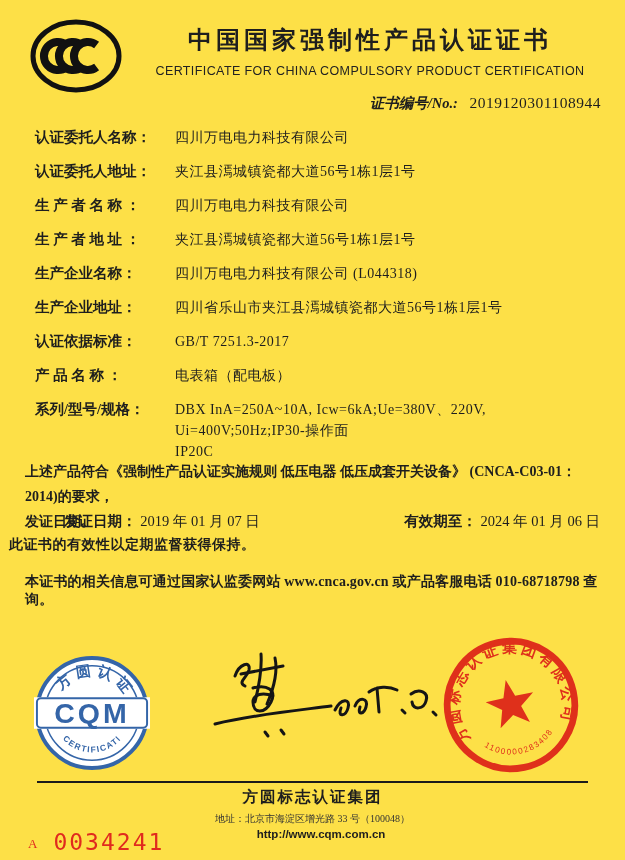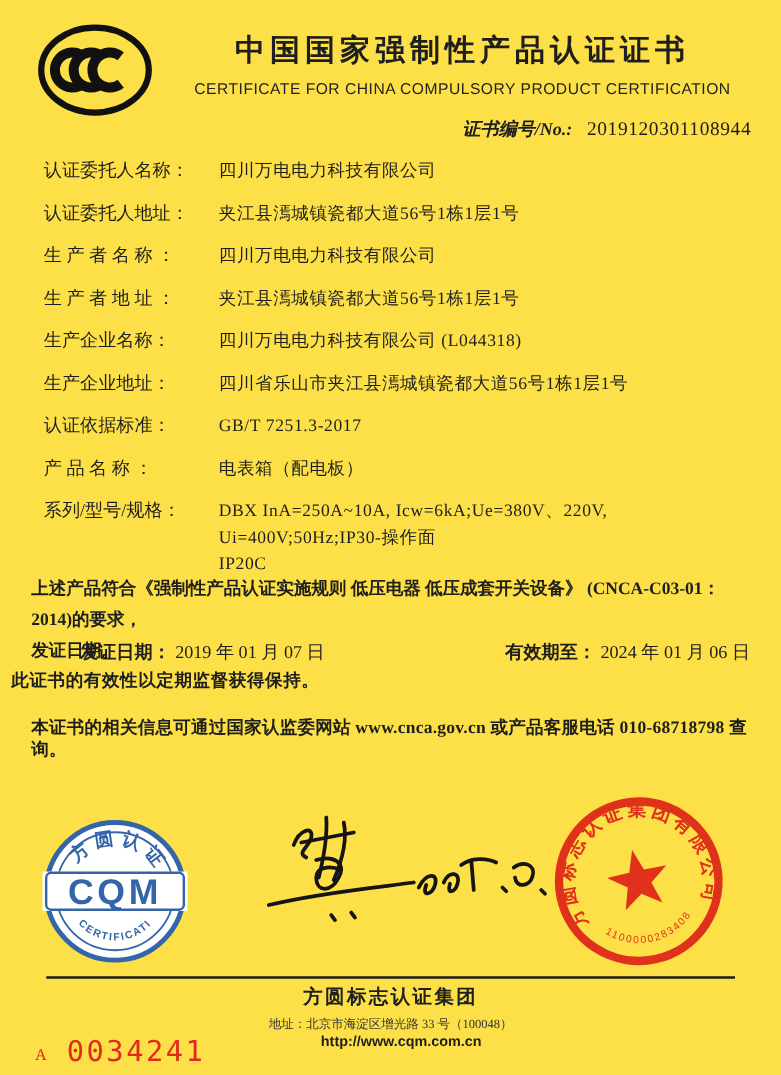--- a/index.html
+++ b/index.html
@@ -12,21 +12,21 @@
   .title-cn{font-size:24px;font-weight:700;letter-spacing:4px;white-space:nowrap;}
   .title-en{font-size:12.5px;margin-top:8px;letter-spacing:.4px;white-space:nowrap;
             font-family:"Liberation Sans","DejaVu Sans",sans-serif;color:#222;}
   .cert-no{position:absolute;top:94px;right:24px;font-size:14.5px;white-space:nowrap;}
   .cert-no .lbl{font-weight:700;font-style:italic;}
   .cert-no .num{font-family:"Liberation Serif",serif;font-size:15.5px;letter-spacing:.5px;margin-left:8px;}
 
   
   .fields{position:absolute;left:35px;top:127px;right:16px;}
   .row{display:flex;align-items:flex-start;margin-bottom:13px;line-height:21px;}
-  .row .lbl{flex:0 0 140px;font-weight:400;font-size:14.5px;white-space:nowrap;}
+  .row .lbl{flex:0 0 140px;font-weight:700;font-size:14.5px;white-space:nowrap;}
   .row .val{flex:1;font-size:14px;letter-spacing:.5px;}
   .val .l2{display:block;}
 
   
   .statement{position:absolute;left:25px;top:459px;right:20px;font-size:14px;line-height:25px;font-weight:600;}
   .dates{position:absolute;left:25px;right:25px;top:512px;display:flex;justify-content:space-between;
          font-size:14.5px;margin-left:39px;}
   .dates .lbl{font-weight:700;}
   .validity{position:absolute;left:9px;top:536px;font-size:14px;font-weight:600;letter-spacing:.5px;}
   .infoline{position:absolute;left:25px;top:573px;right:18px;font-size:14px;font-weight:700;letter-spacing:.2px;}

